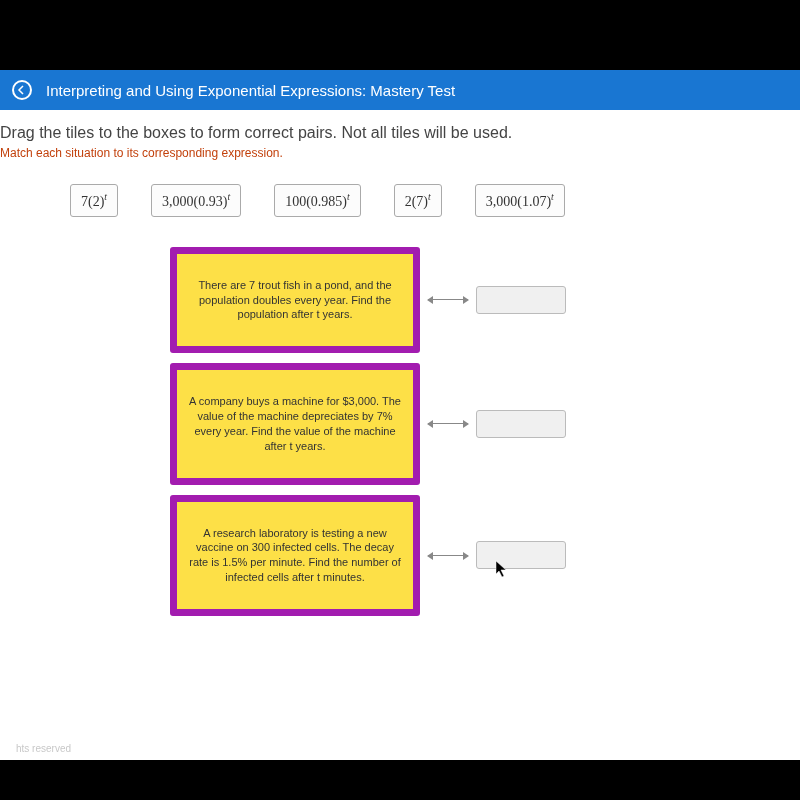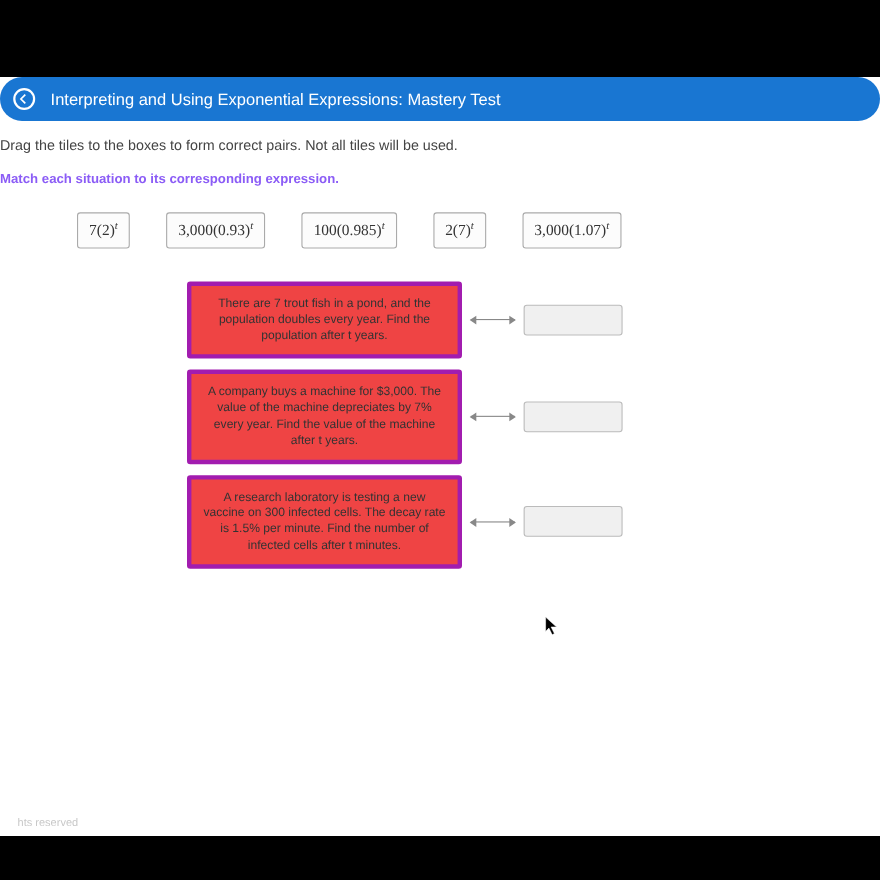--- a/index.html
+++ b/index.html
@@ -21,49 +21,47 @@
       display: flex;
       flex-direction: column;
     }
     .header-bar {
       background: #1976d2;
       color: #fff;
       display: flex;
       align-items: center;
       padding: 10px 12px;
       font-size: 15px;
-      border-radius: 20px;
     }
     .back-icon {
       width: 20px;
       height: 20px;
       border: 2px solid #fff;
       border-radius: 50%;
       display: flex;
       align-items: center;
       justify-content: center;
       margin-right: 14px;
       font-size: 12px;
     }
     .content {
       padding: 14px 10px 10px 0;
       flex: 1;
       color: #3a3a3a;
       position: relative;
     }
     .instruction {
-      font-size: 13px;
-      margin-bottom: 16px;
+      font-size: 16px;
+      margin-bottom: 4px;
       color: #444;
     }
     .sub-instruction {
       font-size: 12px;
       margin-bottom: 24px;
-      color: #8b5cf6;
-      font-weight: bold;
+      color: #c2410c;
     }
     .tile-bank {
       display: flex;
       flex-wrap: wrap;
       gap: 33px;
       margin-left: 70px;
       margin-bottom: 30px;
       width: 680px;
     }
     .tile {
@@ -85,28 +83,28 @@
       flex-direction: column;
       gap: 10px;
     }
     .match-row {
       display: flex;
       align-items: center;
       gap: 8px;
     }
     .situation {
       width: 250px;
-      border: 4px solid #a21caf;
+      border: 7px solid #a21caf;
       border-radius: 3px;
-      padding: 9px 10px;
+      padding: 24px 10px;
       font-size: 11px;
       line-height: 1.35;
       text-align: center;
       color: #333;
-      background: #ef4444;
+      background: #fde047;
     }
     .arrow {
       width: 40px;
       display: flex;
       align-items: center;
       justify-content: center;
       color: #888;
       font-size: 16px;
       position: relative;
     }

